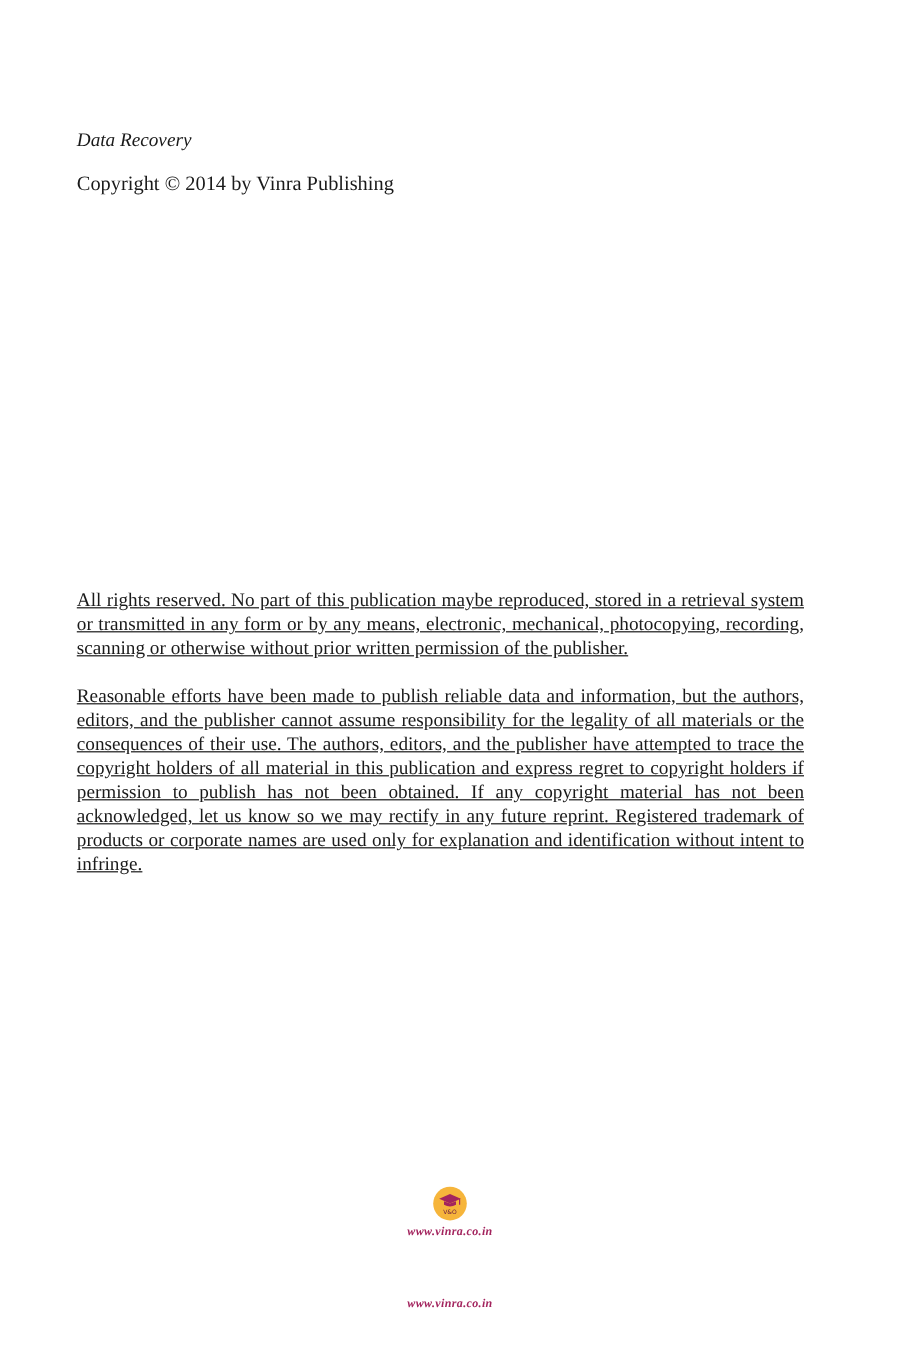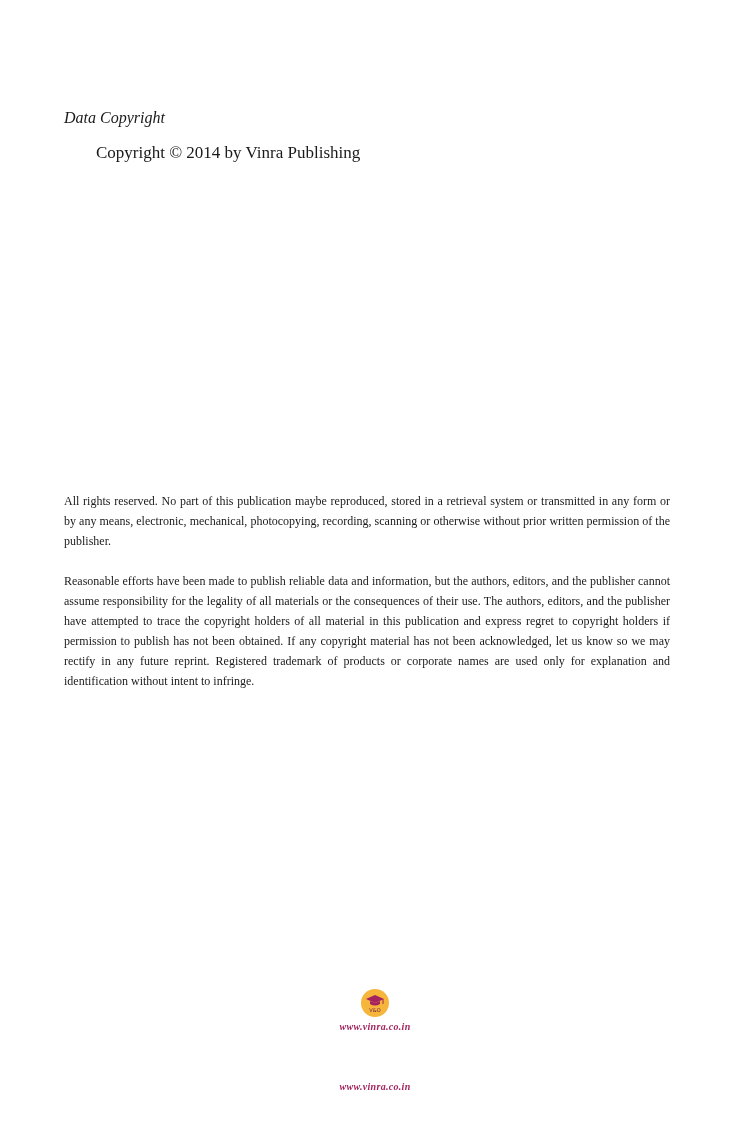--- a/index.html
+++ b/index.html
@@ -1,36 +1,36 @@
 <!DOCTYPE html>
 <html><head>
 <meta charset="utf-8">
 <style>
   html, body { margin: 0; padding: 0; background: #ffffff; }
   body { width: 750px; height: 1140px; position: relative; overflow: hidden;
          font-family: "Liberation Serif", "DejaVu Serif", serif; color: #1a1a1a; }
   .page { position: absolute; left: 0; top: 0; width: 750px; height: 1140px; }
   .book-title { position: absolute; left: 64px; top: 108px; font-size: 16px; font-style: italic; line-height: 20px; }
-  .copyright { position: absolute; left: 64px; top: 143px; font-size: 17px; line-height: 20px; margin-left: 32px; }
+  .copyright { position: absolute; left: 64px; top: 143px; font-size: 17px; line-height: 20px; }
   .body-block { position: absolute; left: 64px; top: 491px; width: 606px; }
-  .para { margin: 0 0 20px 0; font-size: 12px; line-height: 20px; text-align: justify; hyphens: manual; }
+  .para { margin: 0 0 20px 0; font-size: 16px; line-height: 20px; text-align: justify; hyphens: manual; text-decoration: underline; }
   .logo-wrap { position: absolute; left: 0; width: 750px; top: 989px; text-align: center; }
   .logo { display: inline-block; width: 28px; height: 28px; border-radius: 50%;
           background: #f6b53b; position: relative; }
   .logo svg { position: absolute; left: 4px; top: 3px; }
   .logo-url { position: absolute; left: 0; width: 750px; top: 1021px; text-align: center;
               font-size: 10px; font-style: italic; font-weight: bold; color: #a3245e; letter-spacing: 0.3px; }
   .footer-url { position: absolute; left: 0; width: 750px; top: 1081px; text-align: center;
                 font-size: 10px; font-style: italic; font-weight: bold; color: #a3245e; letter-spacing: 0.3px; }
 </style>
 </head>
 <body>
 
 <div class="page">
-  <div class="book-title">Data Copyright</div>
+  <div class="book-title">Data Recovery</div>
   <div class="copyright">Copyright © 2014 by Vinra Publishing</div>
 
   <div class="body-block">
     <p class="para">All rights reserved. No part of this publication maybe reproduced, stored in a re­trieval system or transmitted in any form or by any means, electronic, mechanical, photocopying, recording, scanning or otherwise without prior written permission of the publisher.</p>
     <p class="para">Reasonable efforts have been made to publish reliable data and information, but the authors, editors, and the publisher cannot assume responsibility for the le­gality of all materials or the consequences of their use. The authors, editors, and the publisher have attempted to trace the copyright holders of all material in this publication and express regret to copyright holders if permission to publish has not been obtained. If any copyright material has not been acknowledged, let us know so we may rectify in any future reprint. Registered trademark of products or corporate names are used only for explanation and identification without intent to infringe.</p>
   </div>
 
   <div class="logo-wrap">
     <span class="logo">
       <svg width="20" height="22" viewBox="0 0 20 22">

